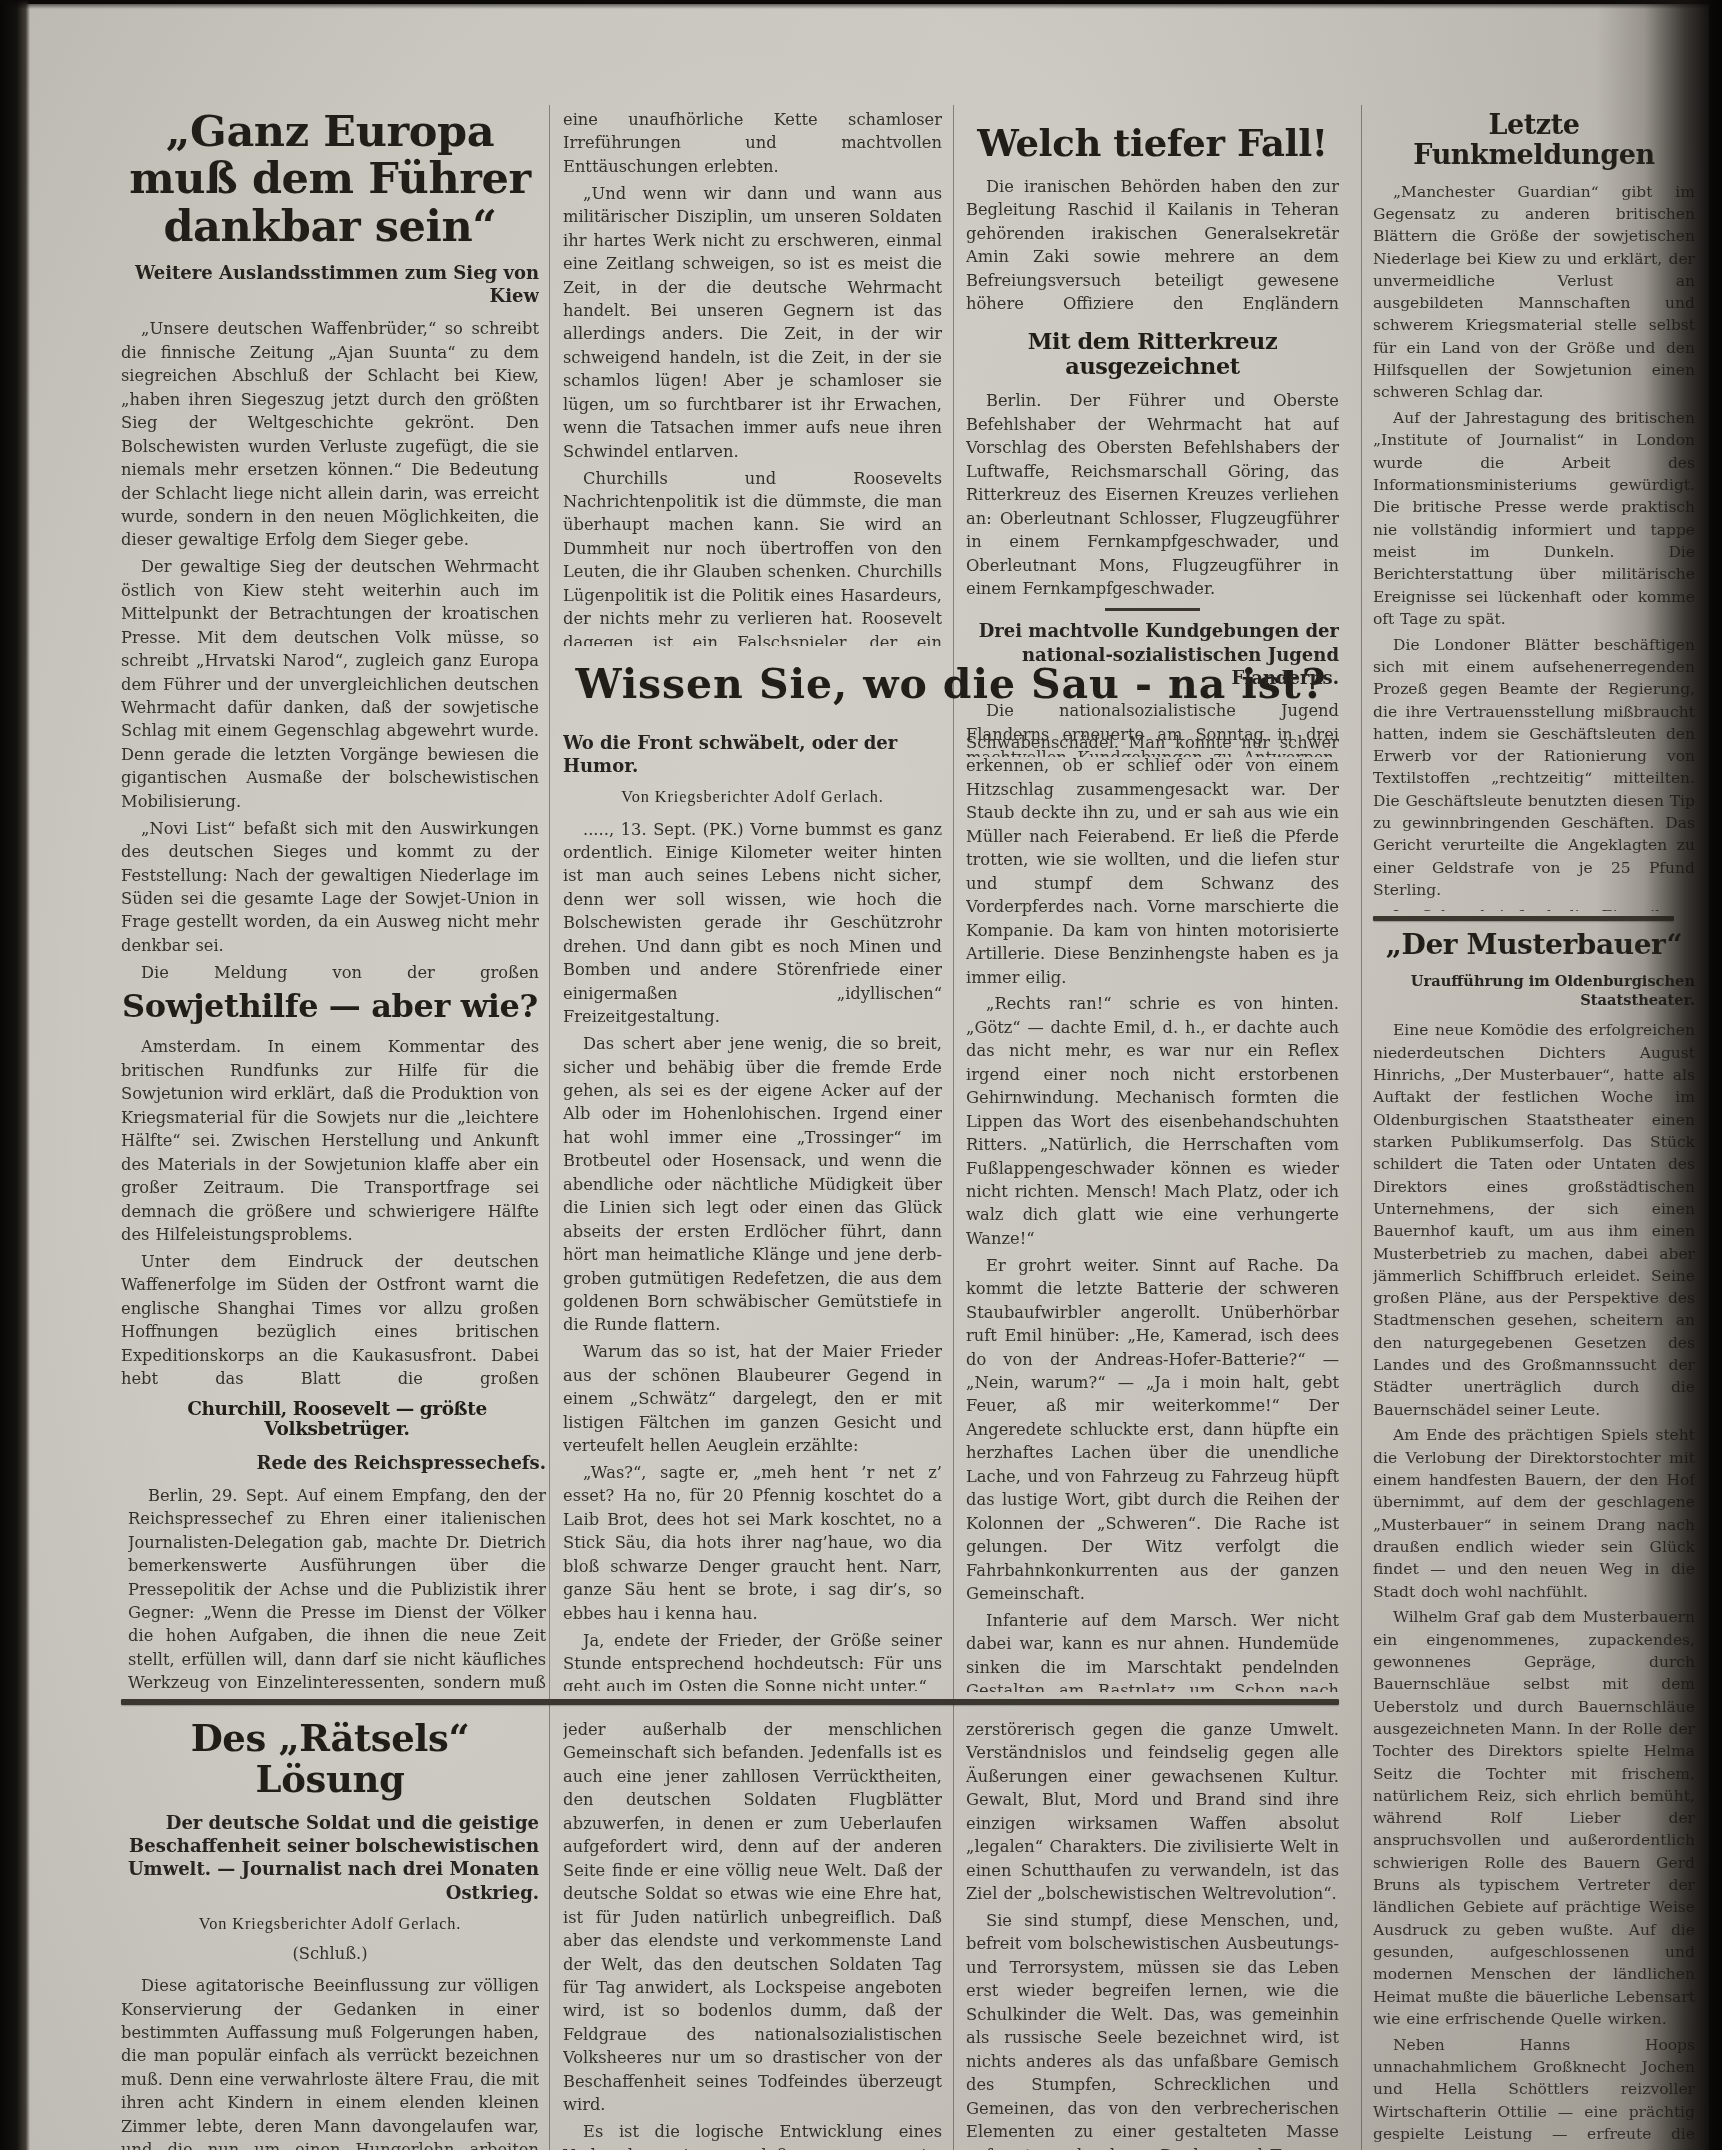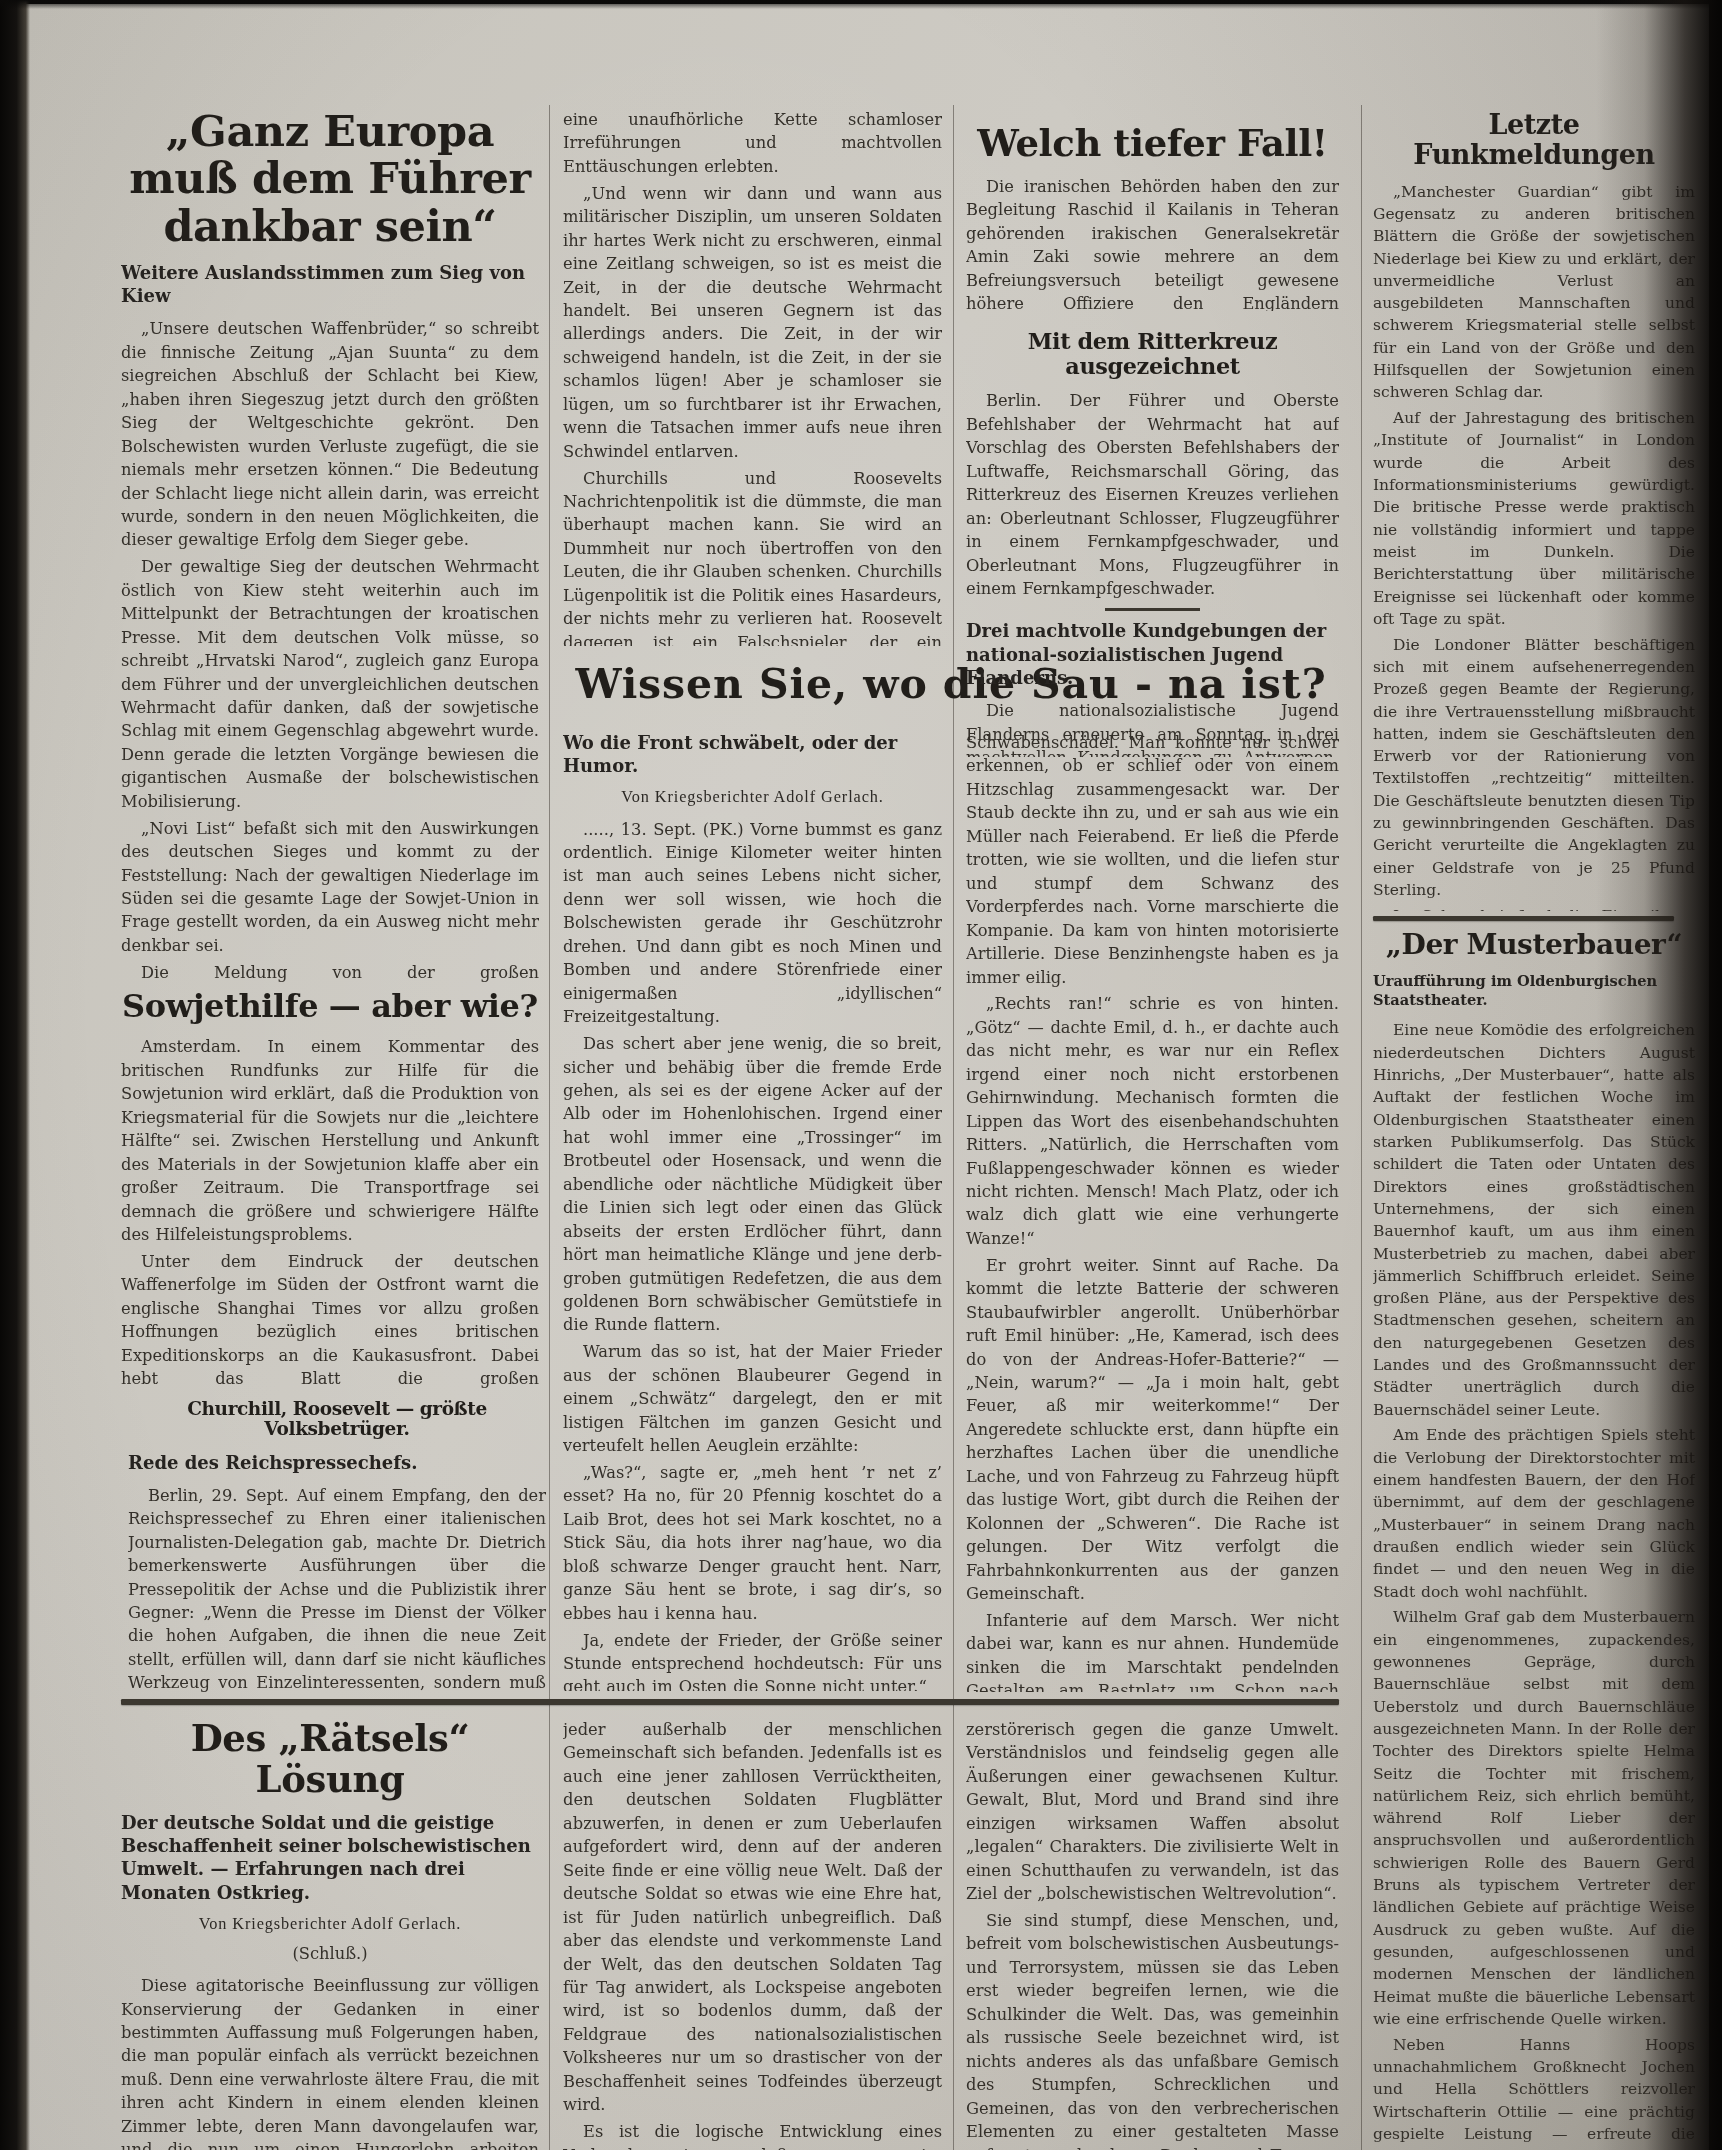--- a/index.html
+++ b/index.html
@@ -26,21 +26,21 @@
   .para.noindent{text-indent:0;}
 
   .headline{font-weight:bold;color:#211e1a;text-align:center;white-space:pre-line;
         letter-spacing:-0.4px;line-height:1.1;margin:0 0 11.2px 0;}
   .h-xl{font-size:43px;}
   .h-lg{font-size:37px;}
   .h-md{font-size:32px;}
   .h-banner{font-size:41px;letter-spacing:0.9px;}
   .h-cond{font-size:22.4px;}
   .h-sm{font-size:18.5px;}
-  .deck{font-weight:bold;text-align:left;font-size:18px;line-height:1.3;margin:0 0 9.5px 0;color:#262320;}
+  .deck{font-weight:bold;text-align:right;font-size:18px;line-height:1.3;margin:0 0 9.5px 0;color:#262320;}
   .deck.left{text-align:left;}
   .byline{text-align:center;font-size:16.3px;margin:0 0 10.3px 0;letter-spacing:0.9px;color:#2c2925;font-family:Liberation Serif, serif;}
   .schluss{text-align:center;font-size:16.3px;margin:0 0 11.2px 0;}
   .subhead-inline{font-weight:bold;font-size:17px;margin:7.7px 0 6px 0;color:#262320;}
 
   .rule-thick{position:absolute;height:5.6px;background:#3b372f;border-radius:1.3px;
         box-shadow:0 0.9px 1.3px rgba(0,0,0,0.25);z-index:5;}
   .rule-short{width:95px;height:2.6px;background:#3b372f;margin:7.7px auto 8.6px auto;}
 </style>
 </head>
@@ -82,21 +82,21 @@
     <div class="deck">Rede des Reichspressechefs.</div>
     <div class="body">
         <p class="para">Berlin, 29. Sept. Auf einem Empfang, den der Reichspressechef zu Ehren einer italienischen Journalisten-Delegation gab, machte Dr. Dietrich bemerkenswerte Ausführungen über die Pressepolitik der Achse und die Publizistik ihrer Gegner: „Wenn die Presse im Dienst der Völker die hohen Aufgaben, die ihnen die neue Zeit stellt, erfüllen will, dann darf sie nicht käufliches Werkzeug von Einzelinteressenten, sondern muß Willensausdruck der Völker und ihrer Gemeinschaftsinteressen sein“. Dr. Dietrich stellte fest, daß jene, die unserer Berichterstattung vertrauten, stets gut beraten waren, während diejenigen, die den Parolen der angelsächsischen Zeitungsjuden glaubten,</p>
       </div>
   </div>
 
   <div class="rule-thick" style="left:121px;top:1699px;width:1218px;"></div>
 
   <div class="colblock" style="left:121px;top:1718px;width:418px;height:842px;">
     <div class="headline h-lg">Des „Rätsels“ Lösung</div>
-    <div class="deck">Der deutsche Soldat und die geistige Beschaffenheit seiner bolschewistischen Umwelt. — Erfahrungen nach drei Monaten Ostkrieg.</div>
+    <div class="deck">Der deutsche Soldat und die geistige Beschaffenheit seiner bolschewistischen Umwelt. — Journalist nach drei Monaten Ostkrieg.</div>
     <div class="byline">Von Kriegsberichter Adolf Gerlach.</div>
     <div class="schluss">(Schluß.)</div>
     <div class="body">
         <p class="para">Diese agitatorische Beeinflussung zur völligen Konservierung der Gedanken in einer bestimmten Auffassung muß Folgerungen haben, die man populär einfach als verrückt bezeichnen muß. Denn eine verwahrloste ältere Frau, die mit ihren acht Kindern in einem elenden kleinen Zimmer lebte, deren Mann davongelaufen war, und die nun um einen Hungerlohn arbeiten mußte, erklärte ebenso dieses Dasein für menschenwürdig und „zivilisiert“, wenn sie ihrer Familie lebe, wie es die vergleichsweise im Hundertfachen besser lebenden deutschen Soldaten kaum begreifen konnten.</p>
       </div>
   </div>
 
   <div class="colblock" style="left:563px;top:108px;width:379px;height:538px;">
     <div class="body">
         <p class="para noindent">eine unaufhörliche Kette schamloser Irreführungen und machtvollen Enttäuschungen erlebten.</p>

